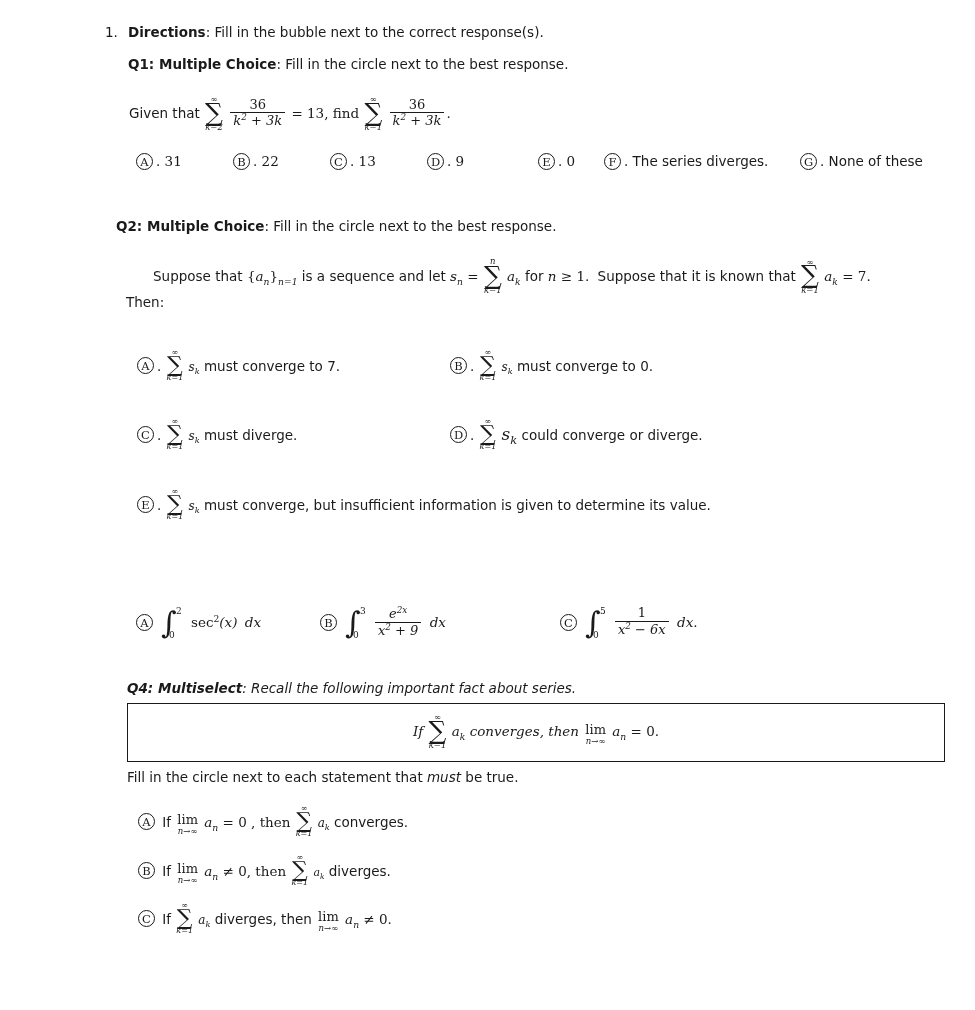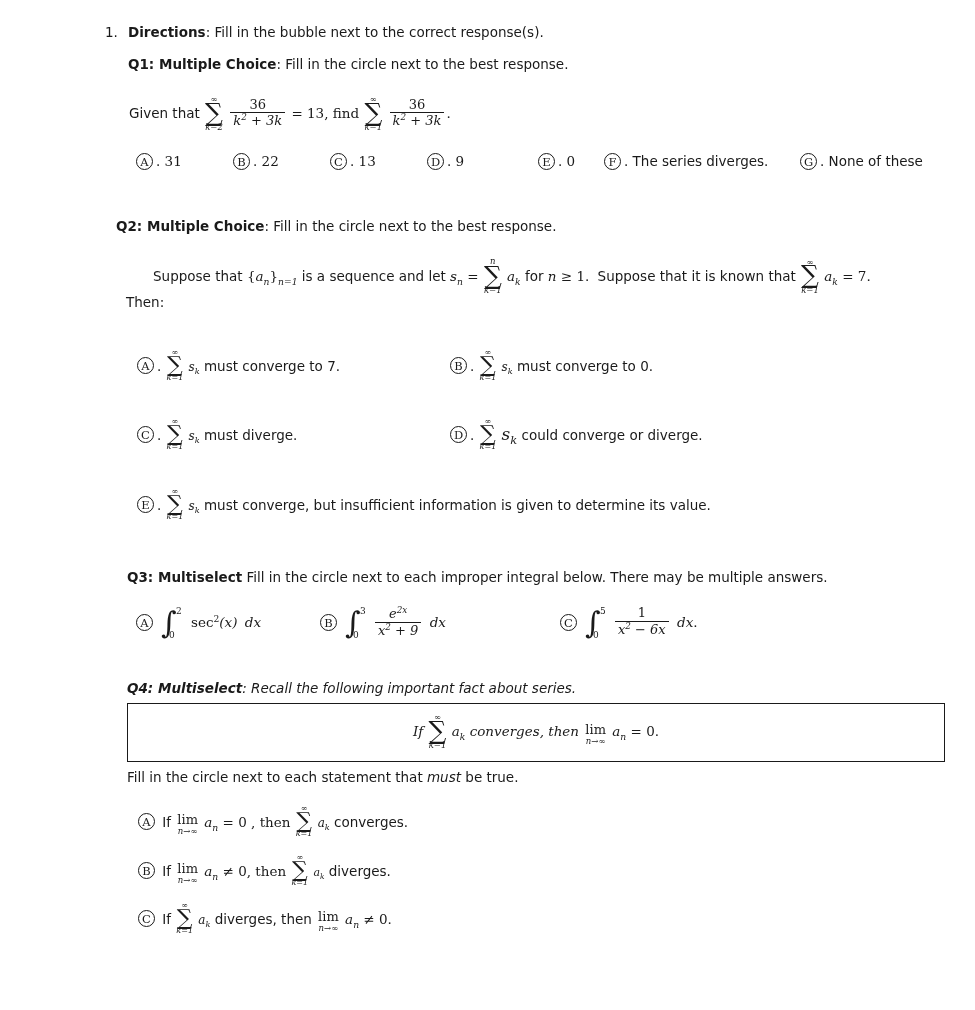--- a/index.html
+++ b/index.html
@@ -319,23 +319,20 @@
     <span class="bubble lbl">E</span><span>.</span>
     <span class="sum small">
       <span class="lim top">∞</span>
       <span class="big">∑</span>
       <span class="lim">k=1</span>
     </span>
     <span class="math" style="font-size:12px;"><span>s</span><sub class="sm">k</sub></span>
     <span>must converge, but insufficient information is given to determine its value.</span>
   </div>
 
-  <div class="qhead" style="left:127px; top:569px;">
-    <span class="bold">Q3: Multiselect</span><span> Fill in the circle next to each improper integral below.  There may be multiple answers.</span>
-  </div>
 
   <div class="opt" style="left:136px; top:605px;">
     <span class="bubble lbl">A</span>
     <span class="intg">
       <span class="glyph">∫</span>
       <span class="bounds">
         <span class="up">2</span>
         <span class="lo">0</span>
       </span>
     </span>

